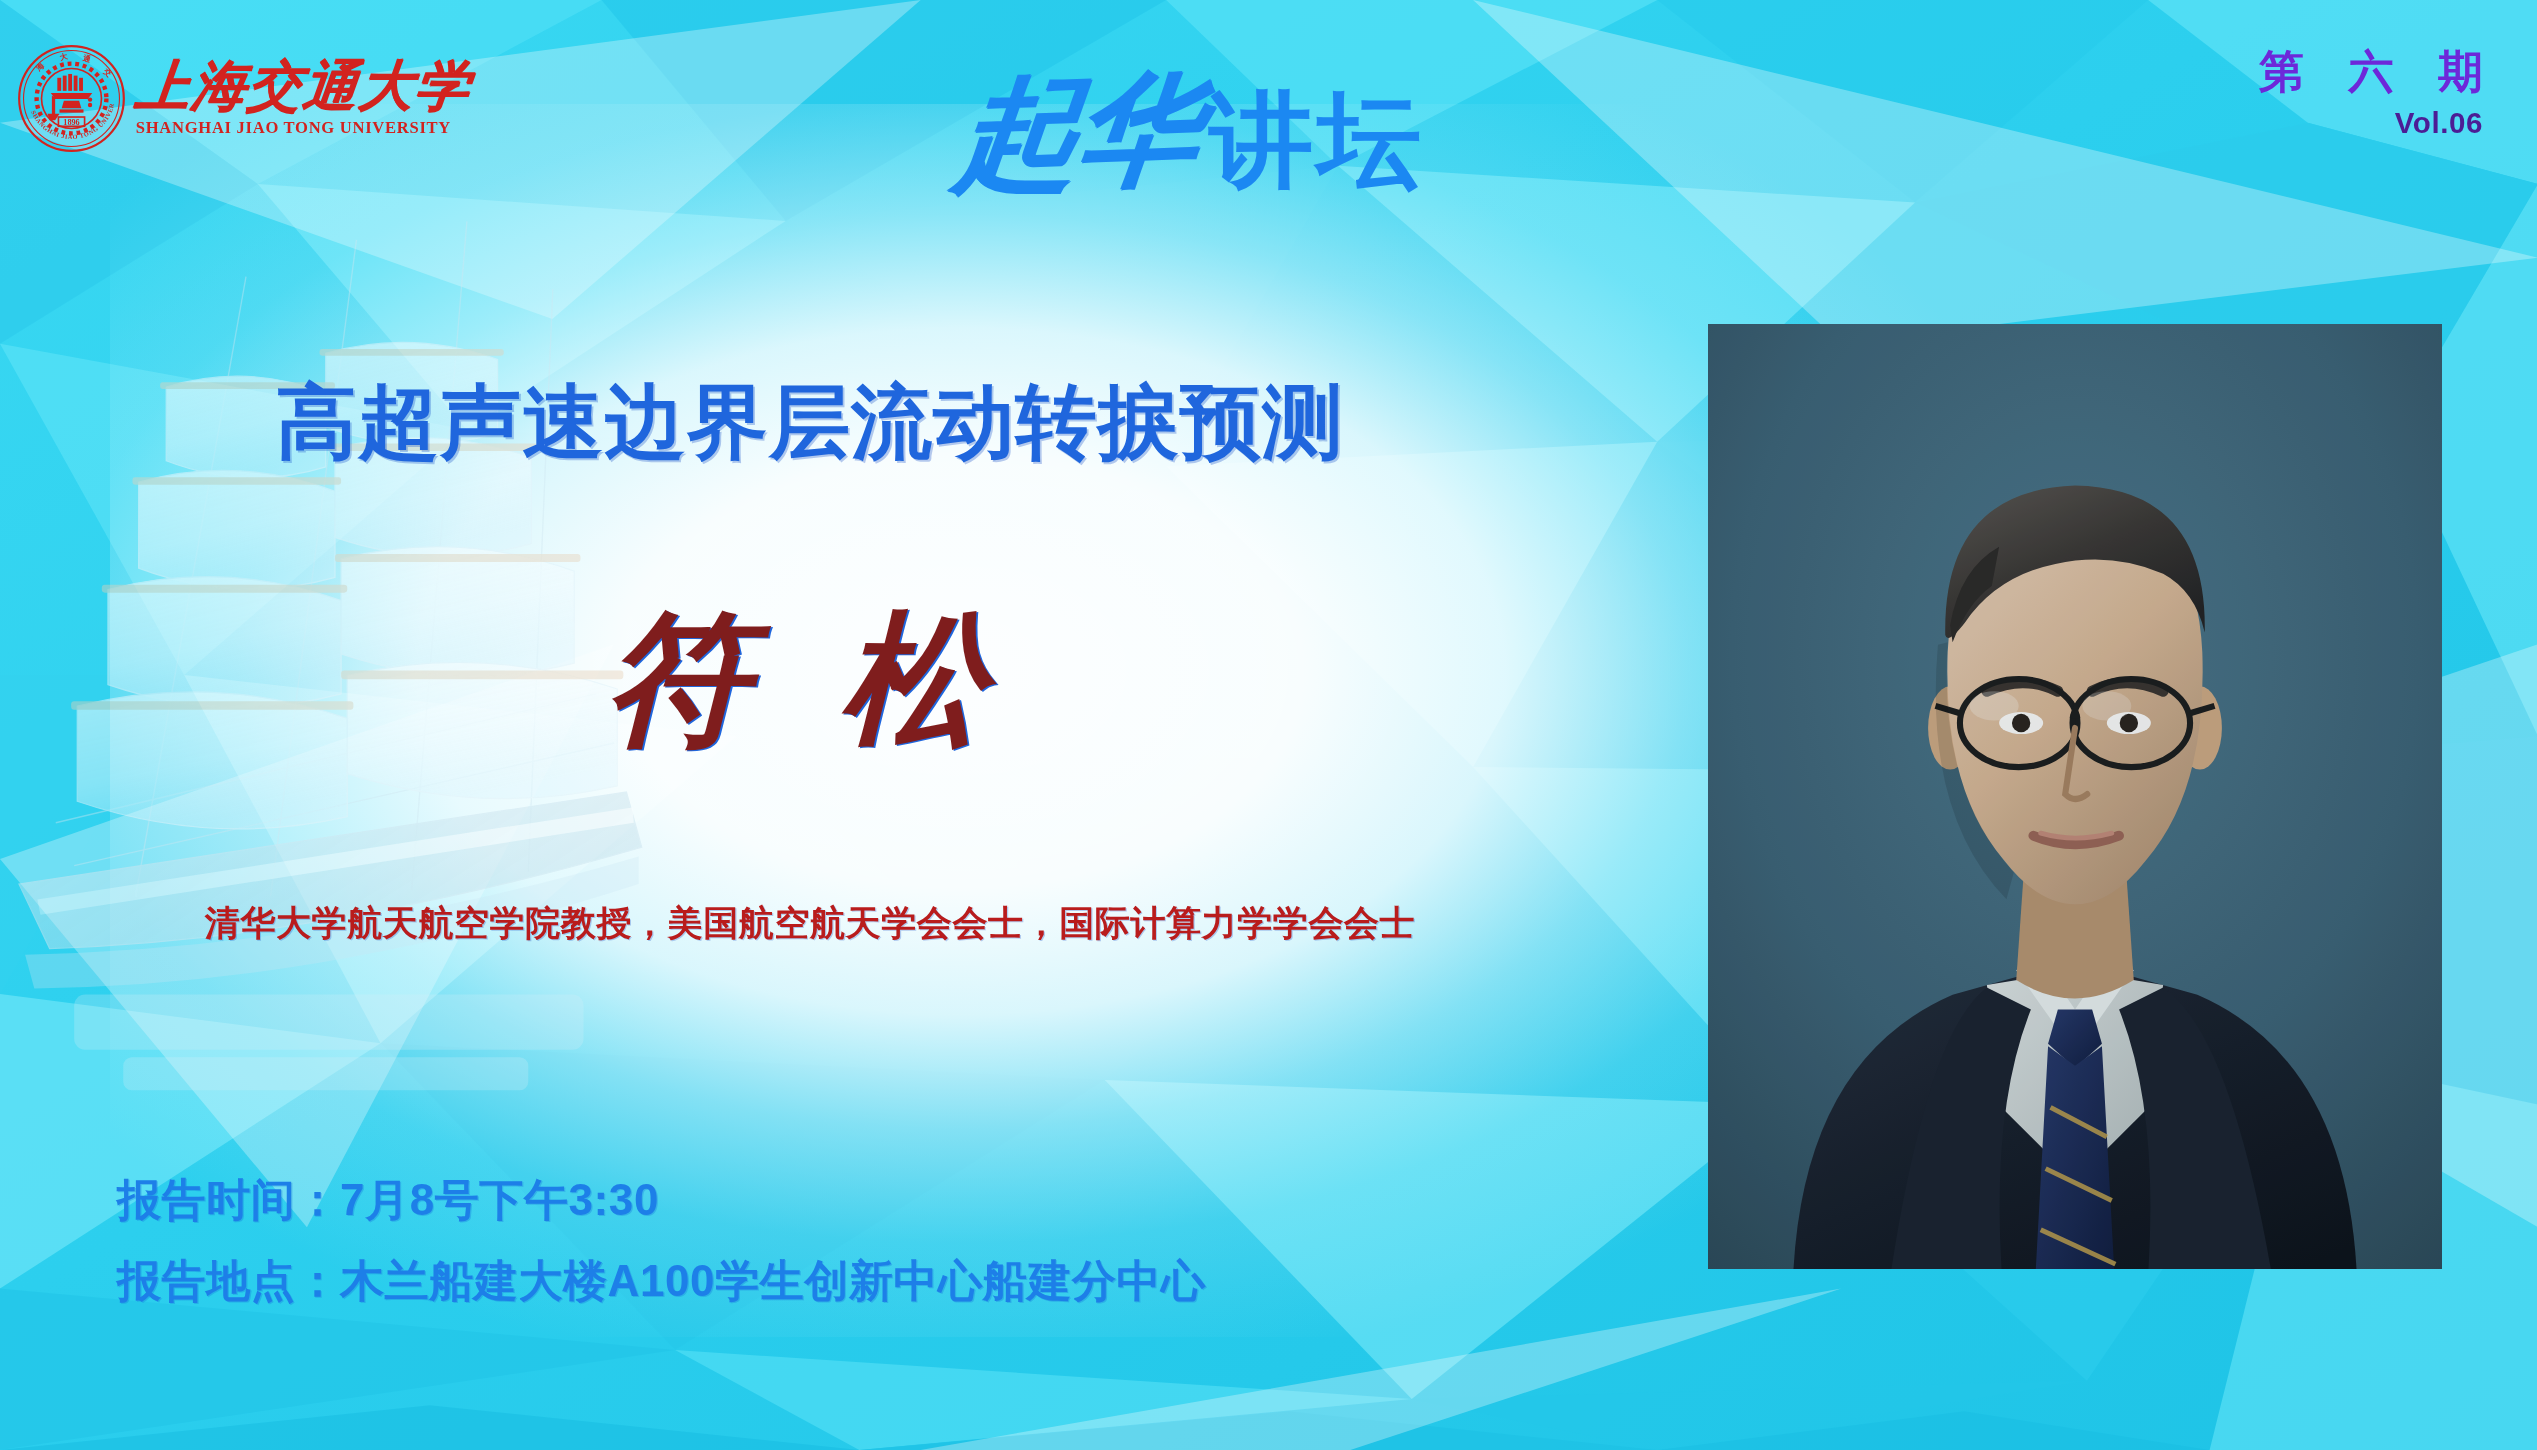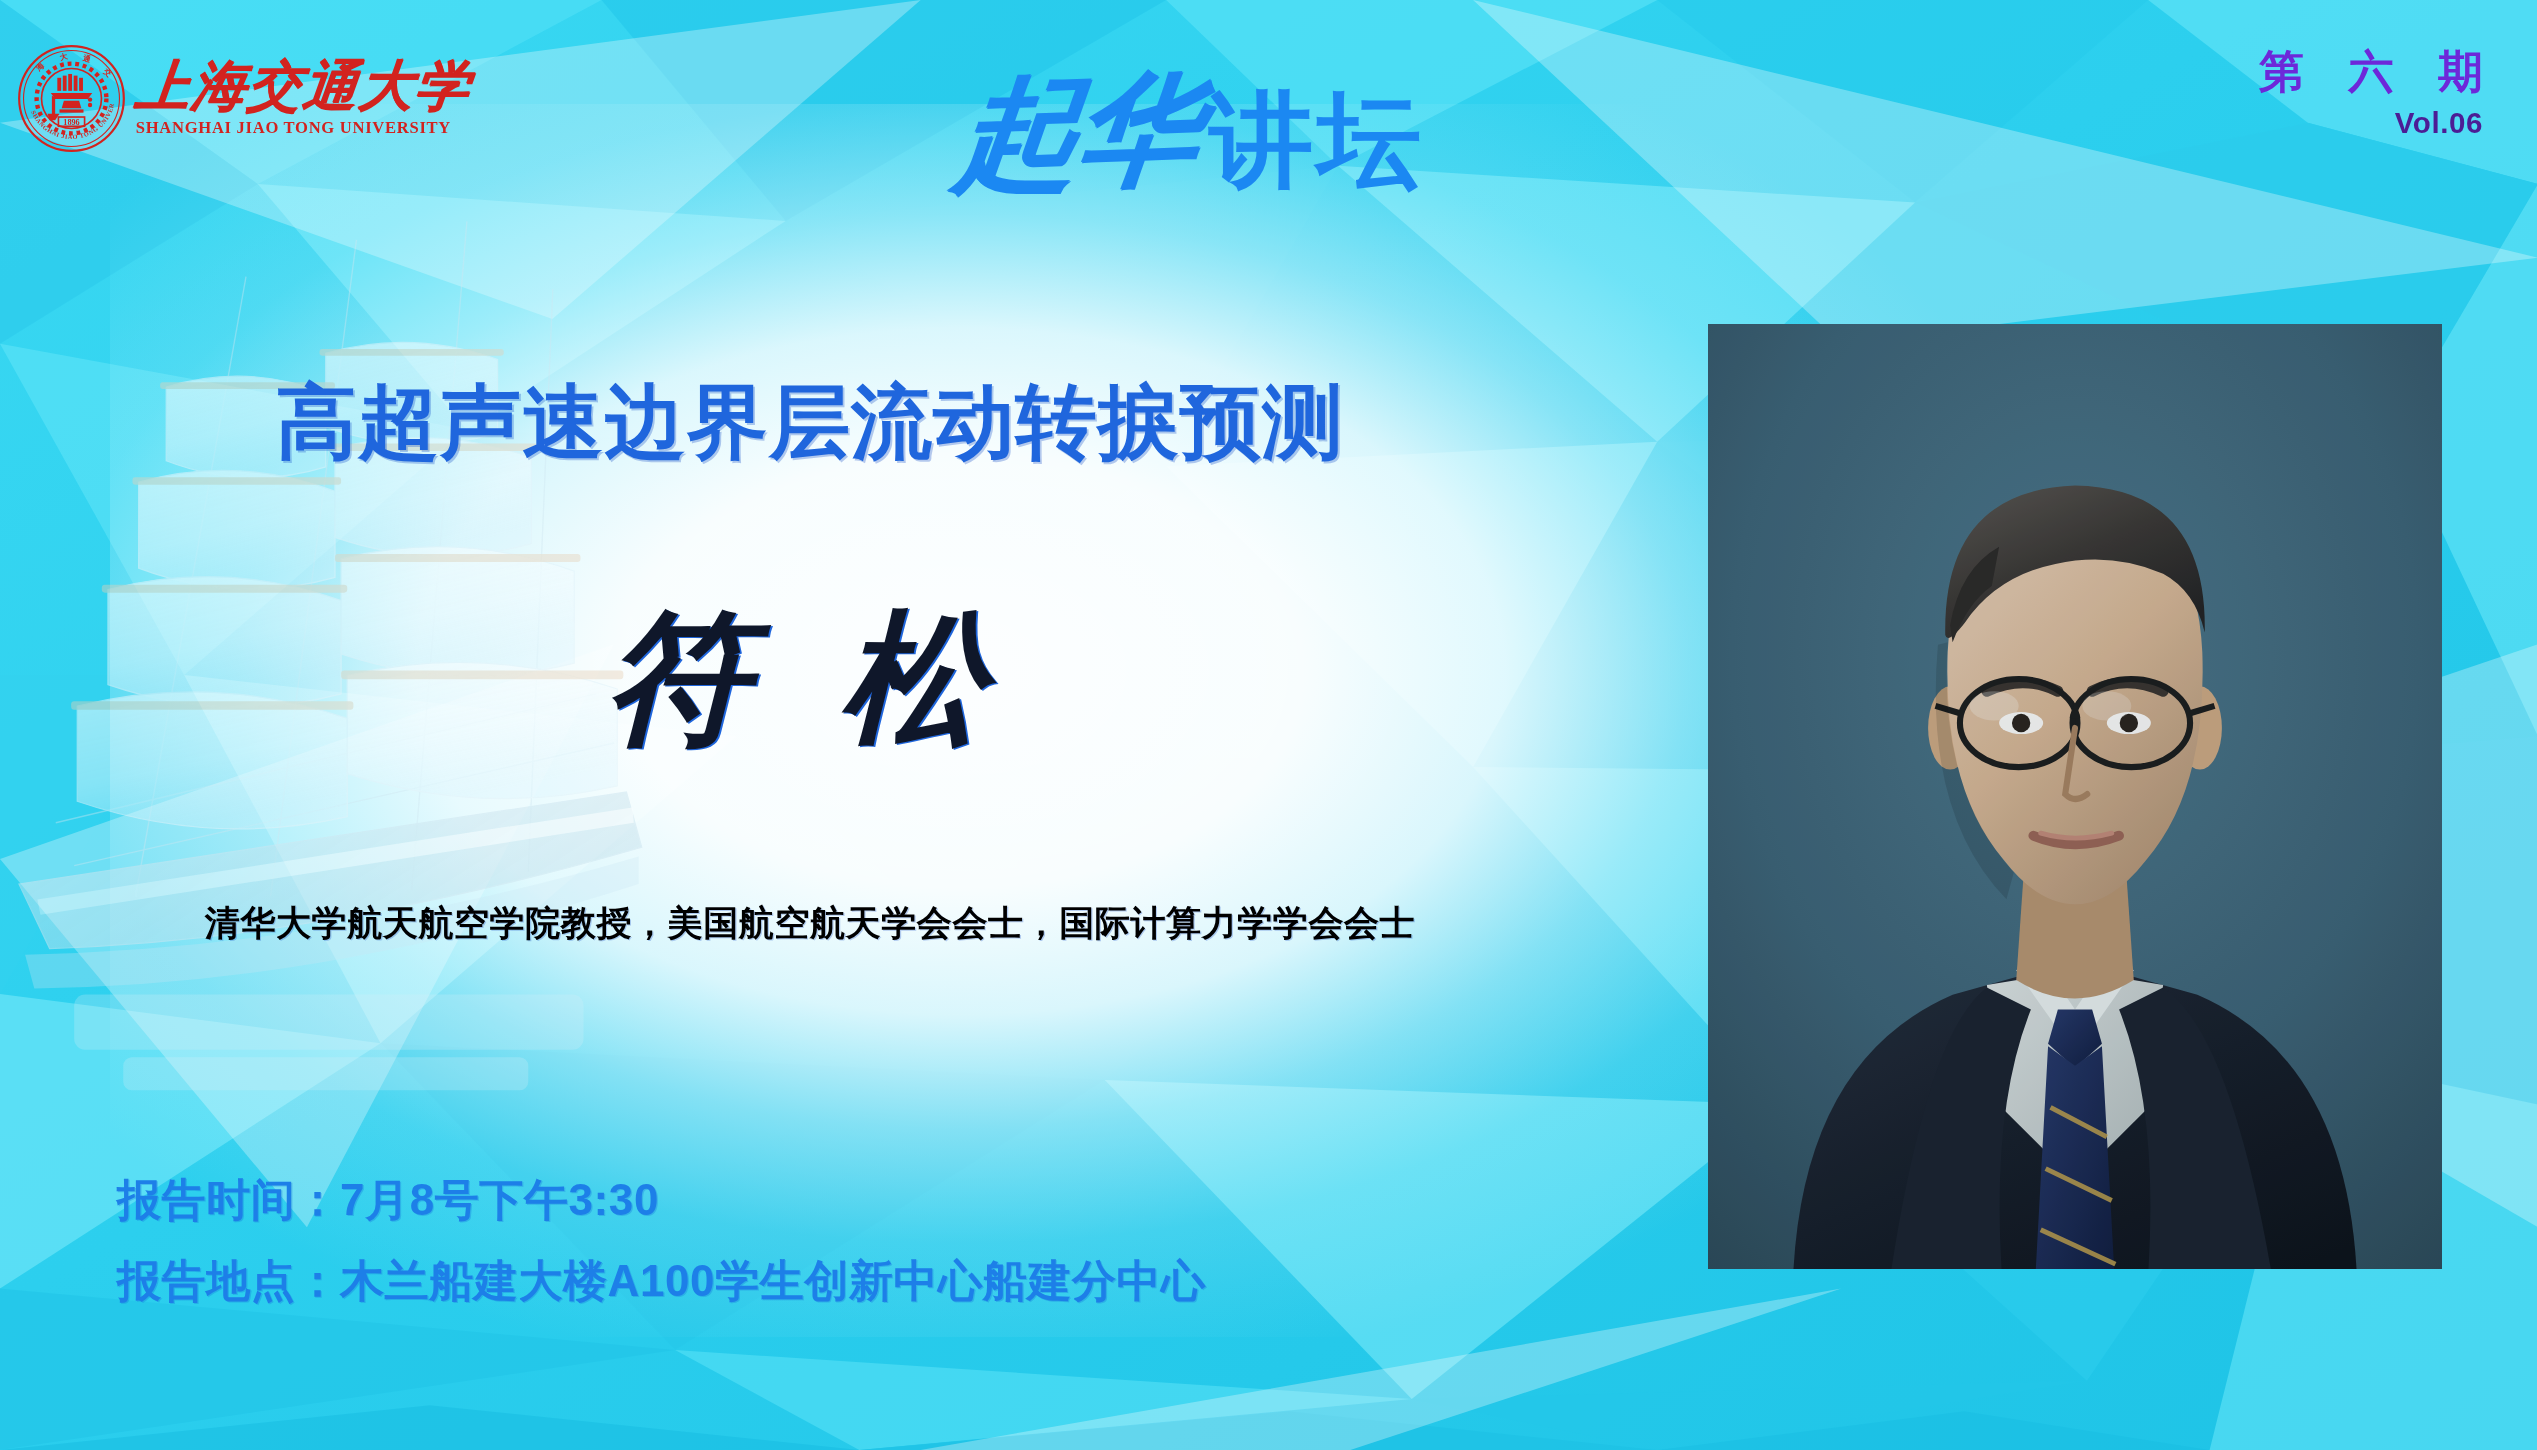--- a/index.html
+++ b/index.html
@@ -87,30 +87,30 @@
     position:absolute; left:0; top:368px; width:1620px; text-align:center;
     color:#1f66dd; font-weight:700; font-size:81px; line-height:1.34;
     letter-spacing:1.2px;
     text-shadow:1.8px 1.8px 0 rgba(24,80,200,.30);
   }
   .lecture-title .l2 { display:block; }
 
   
   .speaker-name {
     position:absolute; left:0; top:608px; width:1608px; text-align:center;
-    color:#0f172a; font-weight:700; font-size:144px; line-height:1;
-    font-family:Liberation Serif, serif;
+    color:#7f1d1d; font-weight:700; font-size:144px; line-height:1;
+    font-family:Liberation Sans, sans-serif;
     font-style:italic; letter-spacing:92px; margin-left:37px;
     text-shadow:1.8px 1.2px 0 #1f66dd;
   }
 
   
   .affiliation {
     position:absolute; left:0; top:900px; width:1620px; text-align:center;
-    color:#000000; font-weight:700; font-size:35px; letter-spacing:0.6px;
+    color:#b91c1c; font-weight:700; font-size:35px; letter-spacing:0.6px;
     text-shadow:1.2px 1.2px 0 rgba(24,80,200,.28);
   }
 
   
   .details { position:absolute; left:117px; top:1178px; }
   .detail-line {
     color:#1d7fe8; font-weight:700; font-size:44px; line-height:1;
     margin-bottom:37px; letter-spacing:0.6px;
     text-shadow:1.2px 1.2px 0 rgba(20,110,220,.30);
   }

